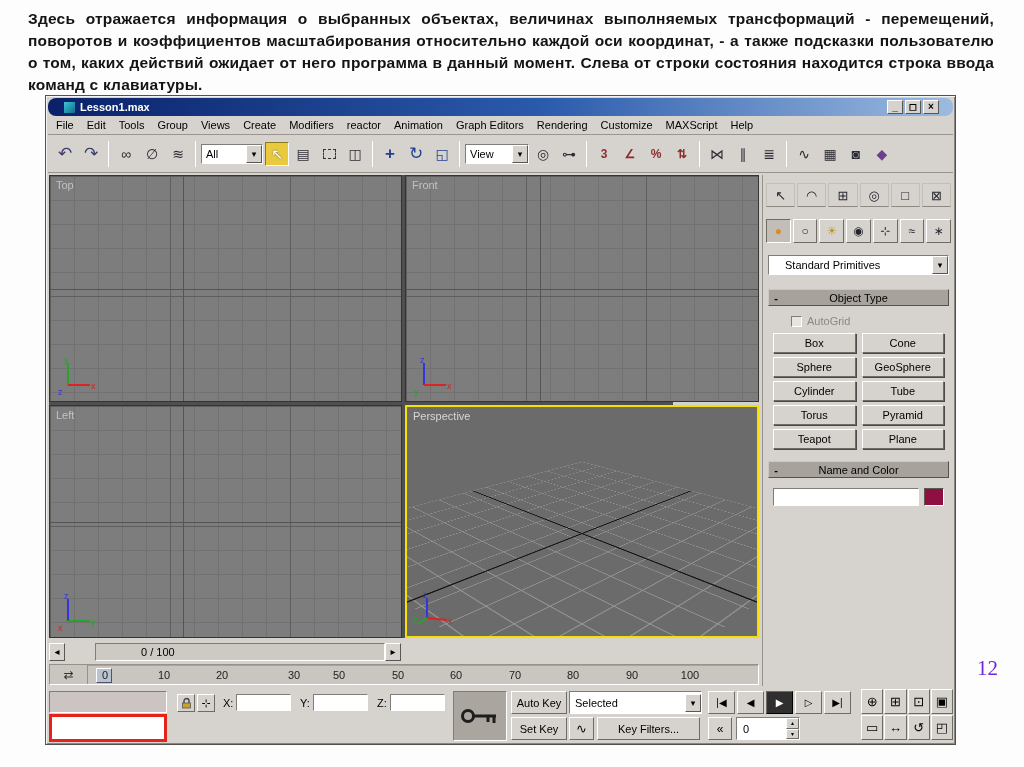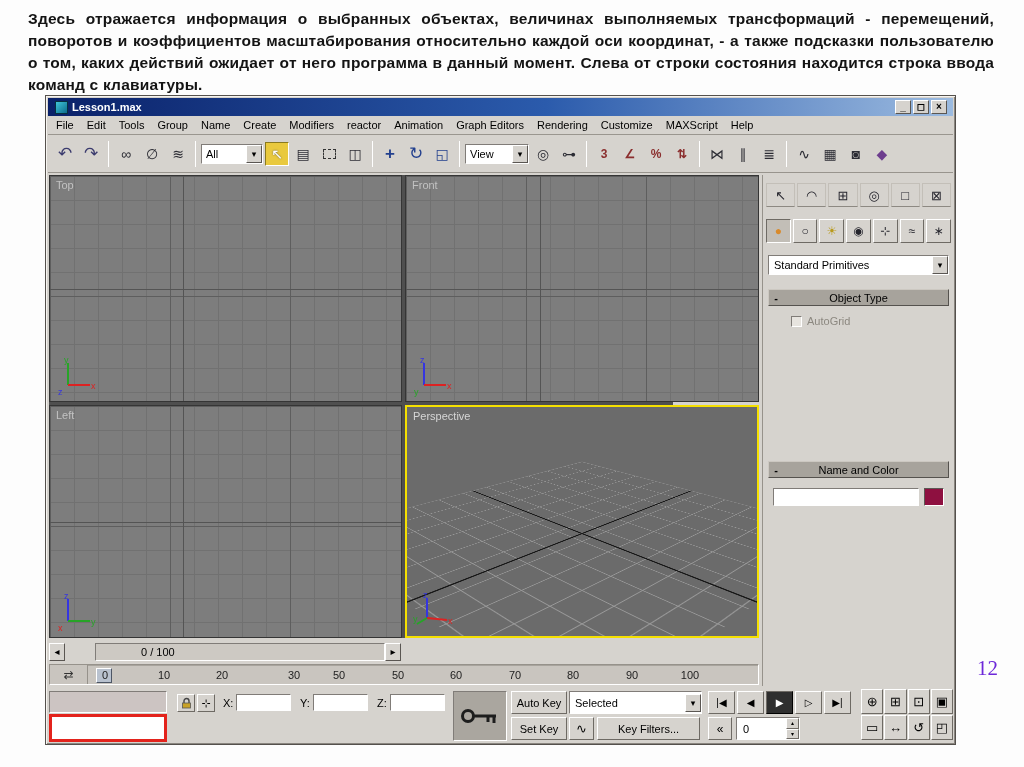--- a/index.html
+++ b/index.html
@@ -5,21 +5,21 @@
   *{margin:0;padding:0;box-sizing:border-box;}
   html,body{width:1024px;height:767px;}
   body{background:#fdfdfd;font-family:"Liberation Sans",sans-serif;position:relative;overflow:hidden;color:#000;}
 
   .slide-text{position:absolute;left:28px;top:8px;width:966px;font-weight:bold;font-size:15.5px;line-height:1.42;text-align:justify;color:#141414;letter-spacing:.2px;}
   .page-number{position:absolute;right:26px;top:656px;font-size:21px;font-family:"Liberation Serif",serif;color:#6d28d9;}
 
   .max-window{position:absolute;left:45px;top:95px;width:911px;height:650px;background:#d6d3ce;border:1px solid #55514d;box-shadow:inset 1px 1px 0 #f6f4f0, inset -1px -1px 0 #8a8680;font-size:11px;}
 
   
-  .titlebar{position:absolute;left:2px;top:2px;right:2px;height:18px;background:linear-gradient(90deg,#0a2169 0%,#2b5bac 55%,#9cbbe0 100%);display:flex;align-items:center;padding:0 6px;color:#fff;font-weight:bold;}
+  .titlebar{position:absolute;left:2px;top:2px;right:2px;height:18px;background:linear-gradient(90deg,#0a2169 0%,#2b5bac 55%,#9cbbe0 100%);display:flex;align-items:center;padding:0 14px;color:#fff;font-weight:bold;border-radius:8px;}
   .title-logo{width:13px;height:13px;background:linear-gradient(135deg,#3fc4d8,#0c6c8c);border:1px solid #06303f;margin:0 4px 0 1px;}
   .win-btns{margin-left:auto;display:flex;gap:2px;}
   .win-btn{width:16px;height:14px;background:#d6d3ce;border:1px solid;border-color:#fff #5a5652 #5a5652 #fff;font-size:10px;line-height:12px;text-align:center;color:#000;font-weight:bold;}
 
   
   .menubar{position:absolute;left:2px;top:20px;right:2px;height:19px;display:flex;align-items:center;gap:13px;padding-left:8px;border-bottom:1px solid #9a968f;background:#d6d3ce;}
   .menu-item{font-size:11px;white-space:nowrap;text-align:center;}
 
   
   .toolbar{position:absolute;left:2px;top:39px;right:2px;height:38px;display:flex;align-items:center;gap:2px;padding:0 5px;border-bottom:1px solid #98948d;overflow:hidden;background:#d6d3ce;}
@@ -68,21 +68,21 @@
   .tick-label{position:absolute;top:3px;font-size:11px;color:#222;transform:translateX(-50%);}
   .time-handle{position:absolute;left:8px;top:2px;width:16px;height:15px;background:#b9c2cf;border:1px solid;border-color:#fff #4d5665 #4d5665 #fff;}
 
   
   .cmd-panel{position:absolute;left:716px;top:79px;width:192px;height:511px;background:#d6d3ce;border-left:1px solid #96928b;}
   .panel-tabs{position:absolute;left:3px;top:8px;right:3px;height:24px;display:flex;gap:2px;}
   .ptab{flex:1;display:flex;align-items:center;justify-content:center;font-size:13px;color:#24242c;border:1px solid #c3bfb8;border-bottom:1px solid #8d8982;background:#d6d3ce;}
   .panel-cats{position:absolute;left:3px;top:44px;right:3px;height:24px;display:flex;gap:2px;}
   .pcat{flex:1;display:flex;align-items:center;justify-content:center;font-size:12px;color:#24242c;background:#d6d3ce;border:1px solid;border-color:#fff #6e6a64 #6e6a64 #fff;}
   .pcat.pressed{background:#c2beb7;border-color:#6e6a64 #fff #fff #6e6a64;color:#d98a2b;}
-  .panel-dd{position:absolute;left:5px;top:80px;right:5px;height:20px;background:#fff;border:1px solid;border-color:#807c78 #fff #fff #807c78;display:flex;align-items:center;padding-left:5px;font-size:11px;}
+  .panel-dd{position:absolute;left:5px;top:80px;right:5px;height:20px;background:#fff;border:1px solid;border-color:#807c78 #fff #fff #807c78;display:flex;align-items:center;padding-left:16px;font-size:11px;}
   .rollout{position:absolute;left:5px;right:5px;height:17px;background:#a7a39c;border:1px solid;border-color:#ccc8c1 #55524e #55524e #ccc8c1;display:flex;align-items:center;font-size:11px;color:#000;}
   .rollout .minus{width:14px;text-align:center;font-weight:bold;}
   .rollout .rtitle{flex:1;text-align:center;padding-right:14px;}
   .ot-header{top:114px;}
   .autogrid-row{position:absolute;left:28px;top:138px;height:16px;display:flex;align-items:center;gap:5px;color:#8c8880;}
   .cb{width:11px;height:11px;background:#e7e4df;border:1px solid;border-color:#807c78 #fff #fff #807c78;}
   .obj-grid{position:absolute;left:10px;right:10px;top:158px;display:grid;grid-template-columns:1fr 1fr;gap:4px 6px;}
   .obj-btn{height:20px;background:#d6d3ce;border:1px solid;border-color:#fff #6e6a64 #6e6a64 #fff;box-shadow:1px 1px 0 #4d4a46;display:flex;align-items:center;justify-content:center;font-size:11px;}
   .nc-header{top:286px;}
   .name-row{position:absolute;left:10px;right:10px;top:312px;height:20px;display:flex;align-items:center;gap:5px;}
@@ -132,21 +132,21 @@
       <span class="win-btn">◻</span>
       <span class="win-btn">×</span>
     </span>
   </div>
 
   <div class="menubar">
     <span class="menu-item">File</span>
     <span class="menu-item">Edit</span>
     <span class="menu-item">Tools</span>
     <span class="menu-item">Group</span>
-    <span class="menu-item">Name</span>
+    <span class="menu-item">Views</span>
     <span class="menu-item">Create</span>
     <span class="menu-item">Modifiers</span>
     <span class="menu-item">reactor</span>
     <span class="menu-item">Animation</span>
     <span class="menu-item">Graph Editors</span>
     <span class="menu-item">Rendering</span>
     <span class="menu-item">Customize</span>
     <span class="menu-item">MAXScript</span>
     <span class="menu-item">Help</span>
   </div>
@@ -295,20 +295,32 @@
       <span class="dd-arrow">▾</span>
     </div>
     <div class="rollout ot-header">
       <span class="minus">-</span>
       <span class="rtitle">Object Type</span>
     </div>
     <div class="autogrid-row">
       <span class="cb"></span>
       <span>AutoGrid</span>
     </div>
+    <div class="obj-grid">
+      <span class="obj-btn">Box</span>
+      <span class="obj-btn">Cone</span>
+      <span class="obj-btn">Sphere</span>
+      <span class="obj-btn">GeoSphere</span>
+      <span class="obj-btn">Cylinder</span>
+      <span class="obj-btn">Tube</span>
+      <span class="obj-btn">Torus</span>
+      <span class="obj-btn">Pyramid</span>
+      <span class="obj-btn">Teapot</span>
+      <span class="obj-btn">Plane</span>
+    </div>
     <div class="rollout nc-header">
       <span class="minus">-</span>
       <span class="rtitle">Name and Color</span>
     </div>
     <div class="name-row">
       <span class="name-input"></span>
       <span class="color-swatch"></span>
     </div>
   </div>
 

